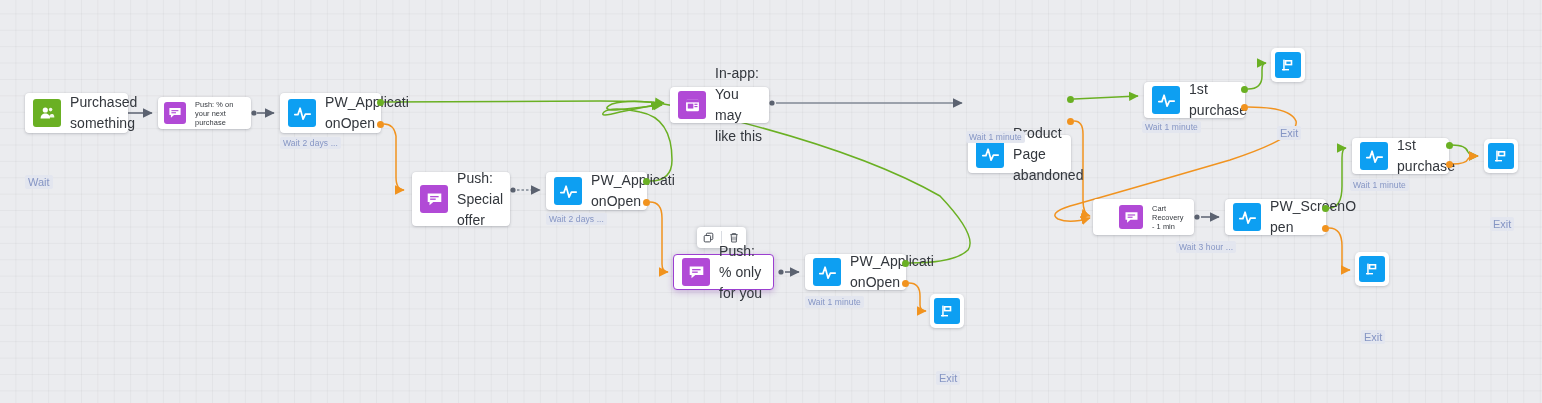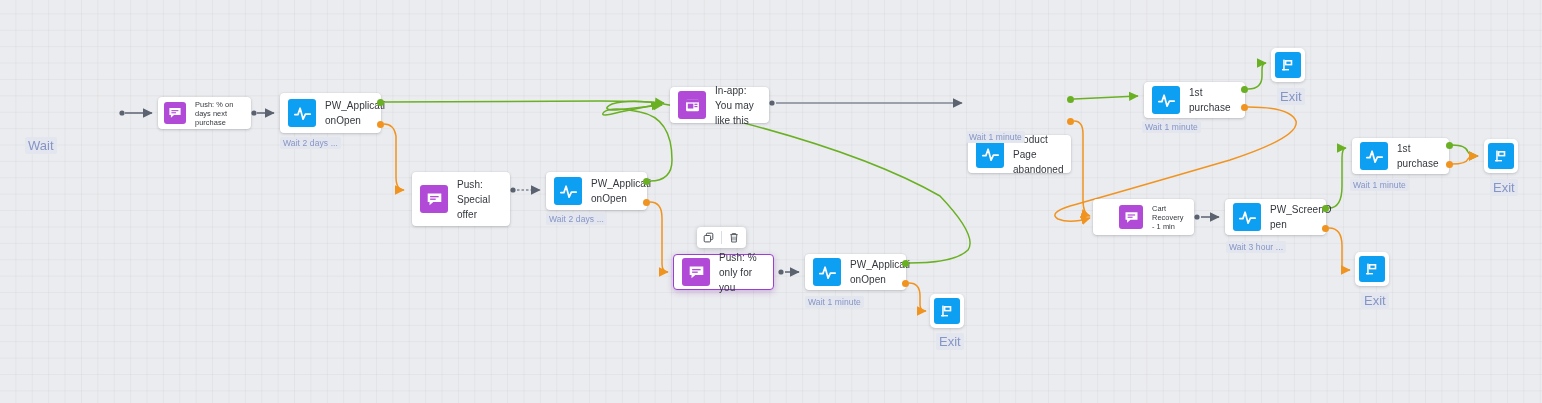--- a/index.html
+++ b/index.html
@@ -29,21 +29,21 @@
   .ico{
     width:28px;height:28px;border-radius:3px;flex:0 0 28px;margin-left:8px;
     display:flex;align-items:center;justify-content:center;
   }
   .ico svg{display:block;}
   .ico.green{background:#6ab023;}
   .ico.purple{background:#b14ad6;}
   .ico.blue{background:#0d9ff2;}
   .ntext{
     margin-left:9px;margin-right:6px;color:#33373d;
-    font-size:10px;line-height:15px;letter-spacing:0.05px;
+    font-size:14px;line-height:21px;letter-spacing:0.05px;
   }
   .ntext.sm{font-size:7.4px;line-height:9px;}
 
   
   .exit{
     position:absolute;width:34px;height:34px;background:#fff;border-radius:5px;
     box-shadow:0 1px 3px rgba(40,45,60,0.22);
     display:flex;align-items:center;justify-content:center;
   }
   .exit .ebox{width:26px;height:26px;background:#0d9ff2;border-radius:3px;
@@ -54,22 +54,22 @@
   .port.g{background:#6ab023;}
   .port.o{background:#f1931f;}
 
   
   .wlabel{
     position:absolute;font-size:8.5px;color:#8595c4;
     background:#e3e6ef;border-radius:2px;padding:1px 3px;white-space:nowrap;
     letter-spacing:.1px;
   }
   .elabel{
-    position:absolute;font-size:13px;color:#8595c4;
-    background:#e3e6ef;border-radius:2px;padding:1px 3px;white-space:nowrap;
+    position:absolute;font-size:11px;color:#8595c4;
+    background:#e3e6ef;border-radius:2px;padding:1px 3px;white-space:nowrap;margin-top:38px;
   }
 
   
   .toolbar{
     position:absolute;background:#fff;border-radius:4px;height:21px;
     box-shadow:0 1px 4px rgba(40,45,60,0.28);
     display:flex;align-items:center;
   }
   .tbtn{width:24px;height:21px;display:flex;align-items:center;justify-content:center;}
   .tsep{width:1px;height:13px;background:#d9dce2;}
@@ -135,31 +135,42 @@
       <path d="M1329,208 Q1342,208 1342,186 L1342,158 Q1342,148 1346,148" stroke="#6ab023" marker-end="url(#ag)"></path>
 
       <path d="M1329,228 Q1342,228 1342,246 L1342,266 Q1342,270 1350,270" stroke="#f1931f" marker-end="url(#ao)"></path>
 
       <path d="M1452,145 Q1466,145 1468,152 Q1470,156 1478,156" stroke="#6ab023" marker-end="url(#ag)"></path>
 
       <path d="M1452,164 Q1466,164 1468,159 Q1470,156 1478,156" stroke="#f1931f" marker-end="url(#ao)"></path>
     </g>
   </svg>
 
+  <div class="node" style="left:25px;top:93px;width:103px;height:40px;">
+    <span class="ico green">
+      <svg width="17" height="17" viewBox="0 0 17 17">
+        <circle cx="6.3" cy="5" r="2.6" fill="#fff"></circle>
+        <path d="M1.6,13.4 C1.6,9.9 3.7,8.4 6.3,8.4 C8.9,8.4 11,9.9 11,13.4 Z" fill="#fff"></path>
+        <circle cx="11.6" cy="4.6" r="1.8" fill="#fff" opacity=".9"></circle>
+        <path d="M9.6,12.4 C10.6,9.6 12,8.6 13.6,9.1 C15,9.6 15.4,11.2 15.3,12.4 Z" fill="#fff" opacity=".9"></path>
+      </svg>
+    </span>
+    <span class="ntext">Purchased something</span>
+  </div>
   <span class="elabel" style="left:25px;top:137px;">Wait</span>
 
   <div class="node" style="left:158px;top:97px;width:93px;height:32px;">
     <span class="ico purple" style="width:22px;height:22px;flex:0 0 22px;margin-left:6px;">
       <svg width="14" height="14" viewBox="0 0 14 14">
         <path d="M1.4,2 h11.2 v7.1 h-6.6 l-3.1,2.7 v-2.7 h-1.5 z" fill="#fff"></path>
         <rect x="3.4" y="4.1" width="7" height="1.1" fill="#b14ad6"></rect>
         <rect x="3.4" y="6.2" width="4.6" height="1.1" fill="#b14ad6"></rect>
       </svg>
     </span>
-    <span class="ntext sm">Push: % on days next purchase</span>
+    <span class="ntext sm">Push: % on your next purchase</span>
   </div>
 
   <div class="node" style="left:280px;top:93px;width:101px;height:40px;">
     <span class="ico blue">
       <svg width="19" height="19" viewBox="0 0 19 19">
         <path d="M1.8,10.6 h3.1 l2.2,-6.4 l3,11 l2.3,-5.1 h4.8" stroke="#fff" stroke-width="1.7" fill="none" stroke-linejoin="round" stroke-linecap="round"></path>
       </svg>
     </span>
     <span class="ntext">PW_Applicati onOpen</span>
   </div>
@@ -280,21 +291,21 @@
   <div class="node" style="left:1225px;top:199px;width:101px;height:36px;">
     <span class="ico blue">
       <svg width="19" height="19" viewBox="0 0 19 19">
         <path d="M1.8,10.6 h3.1 l2.2,-6.4 l3,11 l2.3,-5.1 h4.8" stroke="#fff" stroke-width="1.7" fill="none" stroke-linejoin="round" stroke-linecap="round"></path>
       </svg>
     </span>
     <span class="ntext">PW_ScreenO pen</span>
   </div>
   <span class="port g" style="left:1322px;top:205px;"></span>
   <span class="port o" style="left:1322px;top:225px;"></span>
-  <span class="wlabel" style="left:1226px;top:241px;text-align:center;">Wait 3 hour ...</span>
+  <span class="wlabel" style="left:1176px;top:241px;text-align:center;">Wait 3 hour ...</span>
 
   <div class="node" style="left:1352px;top:138px;width:97px;height:36px;">
     <span class="ico blue">
       <svg width="19" height="19" viewBox="0 0 19 19">
         <path d="M1.8,10.6 h3.1 l2.2,-6.4 l3,11 l2.3,-5.1 h4.8" stroke="#fff" stroke-width="1.7" fill="none" stroke-linejoin="round" stroke-linecap="round"></path>
       </svg>
     </span>
     <span class="ntext">1st purchase</span>
   </div>
   <span class="port g" style="left:1446px;top:142px;"></span>

